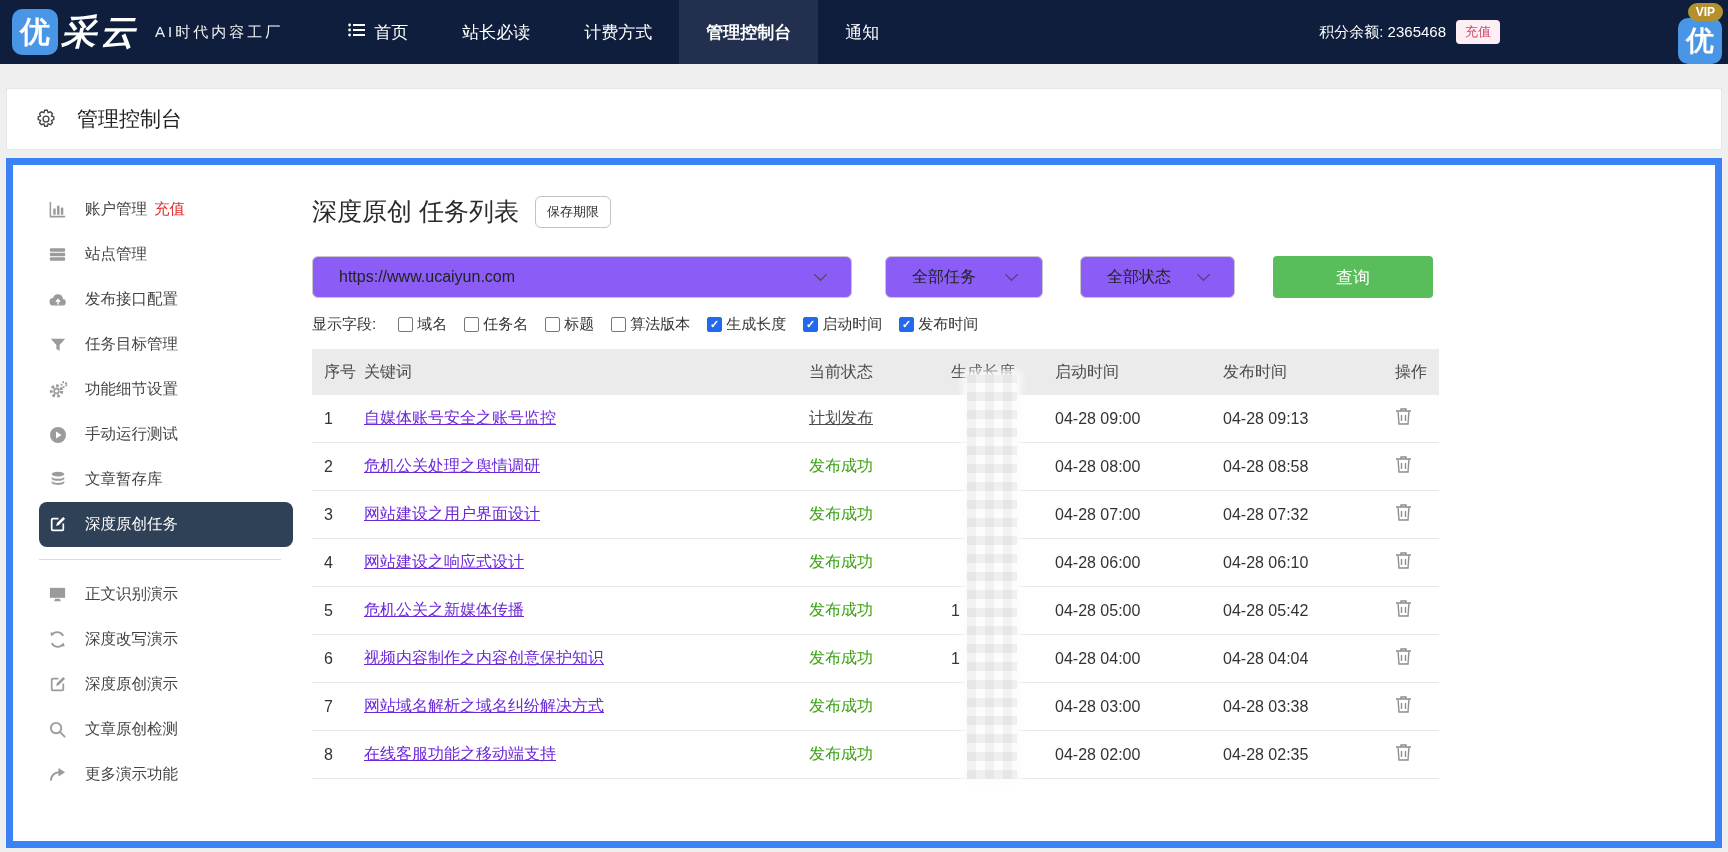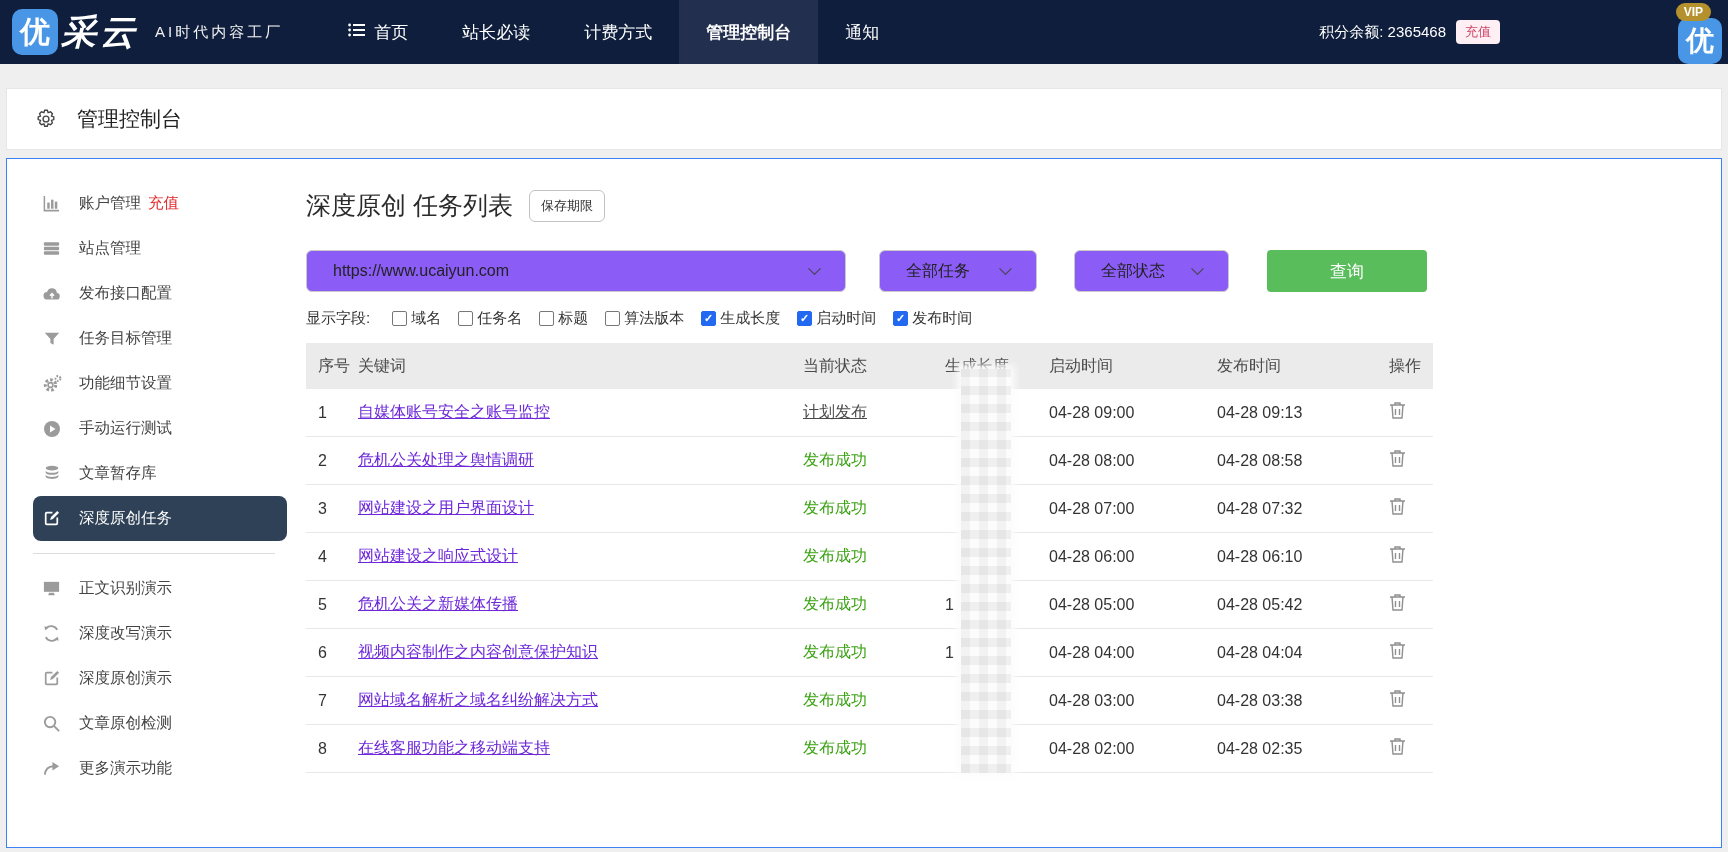--- a/index.html
+++ b/index.html
@@ -13,31 +13,31 @@
   .logo-sq { width:46px; height:46px; background:#4a96e6; border-radius:10px; display:flex; align-items:center; justify-content:center;
              font-size:30px; font-weight:bold; color:#fff; }
   .logo-rest { font-size:35px; font-weight:bold; margin-left:3px; letter-spacing:4px; font-style:italic; }
   .tagline { font-size:15px; margin-left:16px; letter-spacing:3px; color:#f2f2f2; }
   .nav-menu { display:flex; height:64px; margin-left:38px; }
   .nav-item { padding:0 27px; display:flex; align-items:center; gap:8px; font-size:17px; cursor:pointer; white-space:nowrap; }
   .nav-item.active { background:#222f4e; font-weight:bold; }
   .nav-right { margin-left:auto; margin-right:228px; display:flex; align-items:center; gap:10px; font-size:15px; white-space:nowrap; }
   .recharge-pill { background:#fdeff3; color:#cf4668; border-radius:4px; padding:3px 9px; font-size:13px; cursor:pointer; }
   .vip-wrap { position:absolute; top:3px; right:5px; width:50px; height:60px; }
-  .vip-badge { position:absolute; top:0; right:12px; background:#b5912e; color:#fff; font-size:12px; font-weight:bold;
+  .vip-badge { position:absolute; top:0; right:0; background:#b5912e; color:#fff; font-size:12px; font-weight:bold;
                padding:2px 8px; border-radius:9px; z-index:2; }
   .vip-logo { position:absolute; top:15px; right:1px; width:44px; height:46px; background:#4a96e6; border-radius:10px;
               color:#fff; font-size:28px; font-weight:bold; display:flex; align-items:center; justify-content:center; }
   
   .header-bar { margin:24px 6px 0; background:#fff; height:62px; display:flex; align-items:center; padding-left:28px; gap:20px;
                 border:1px solid #e6e6e6; box-sizing:border-box; }
   .header-title { font-size:21px; color:#222; }
   .gear-wrap { display:flex; align-items:center; }
   
-  .main-card { margin:8px 6px 0; background:#fff; height:690px; display:flex; border:1px solid #3b82f6; box-sizing:border-box; overflow:hidden; }
+  .main-card { margin:8px 6px 0; background:#fff; height:690px; display:flex; border:7px solid #3b82f6; box-sizing:border-box; overflow:hidden; }
   
   .sidebar { width:292px; padding-top:22px; flex-shrink:0; }
   .side-item { height:45px; display:flex; align-items:center; padding-left:34px; gap:17px; font-size:15.5px; color:#444; cursor:pointer; }
   .side-item .sicon { width:21px; display:flex; align-items:center; justify-content:center; color:#9b9b9b; flex-shrink:0; }
   .side-item.active { background:#2f4156; color:#fff; border-radius:8px; margin:0 12px 0 26px; padding-left:8px; }
   .side-item.active .sicon { color:#fff; }
   .side-extra { color:#e02b2b; margin-left:7px; }
   .side-divider { border-top:1px solid #dcdcdc; margin:12px 24px 12px 26px; }
   
   .content { flex:1; padding-left:7px; }

